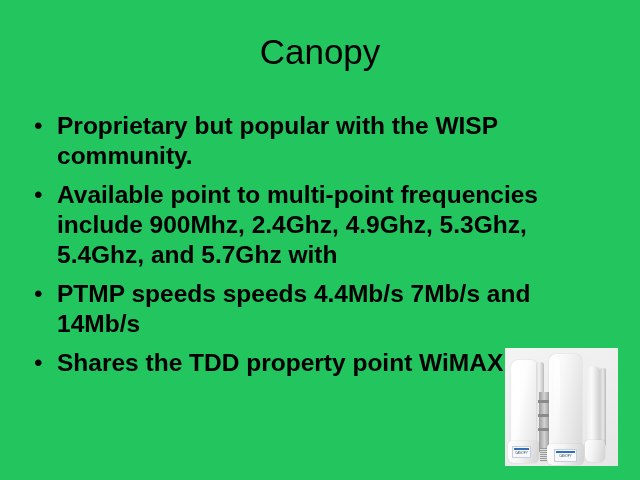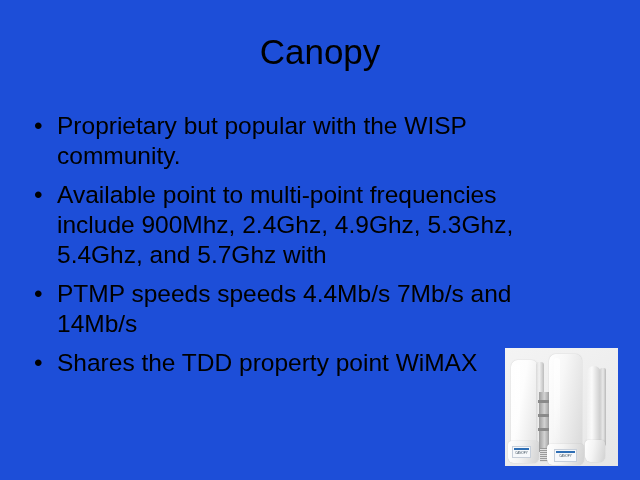--- a/index.html
+++ b/index.html
@@ -12,21 +12,21 @@
     height: 480px;
     overflow: hidden;
     font-family: "Liberation Sans", sans-serif;
     color: #000000;
     position: relative;
   }
   .slide {
     position: relative;
     width: 640px;
     height: 480px;
-    background: #1d4ed8;
+    background: #22c55e;
   }
   .slide-title {
     position: absolute;
     left: 0;
     top: 31px;
     width: 640px;
     text-align: center;
     font-size: 35px;
     line-height: 42px;
     font-weight: normal;
@@ -52,20 +52,21 @@
   }
   .bullet-item .dot {
     position: absolute;
     left: 4px;
     top: 0;
     font-size: 24.5px;
     line-height: 30px;
   }
   .bullet-text {
     display: block;
+    font-weight: bold;
   }
 
   
   .product-photo {
     position: absolute;
     left: 505px;
     top: 348px;
     width: 113px;
     height: 118px;
     background: linear-gradient(150deg, #f4f4f4 0%, #eeeeee 45%, #e6e6e6 100%);

